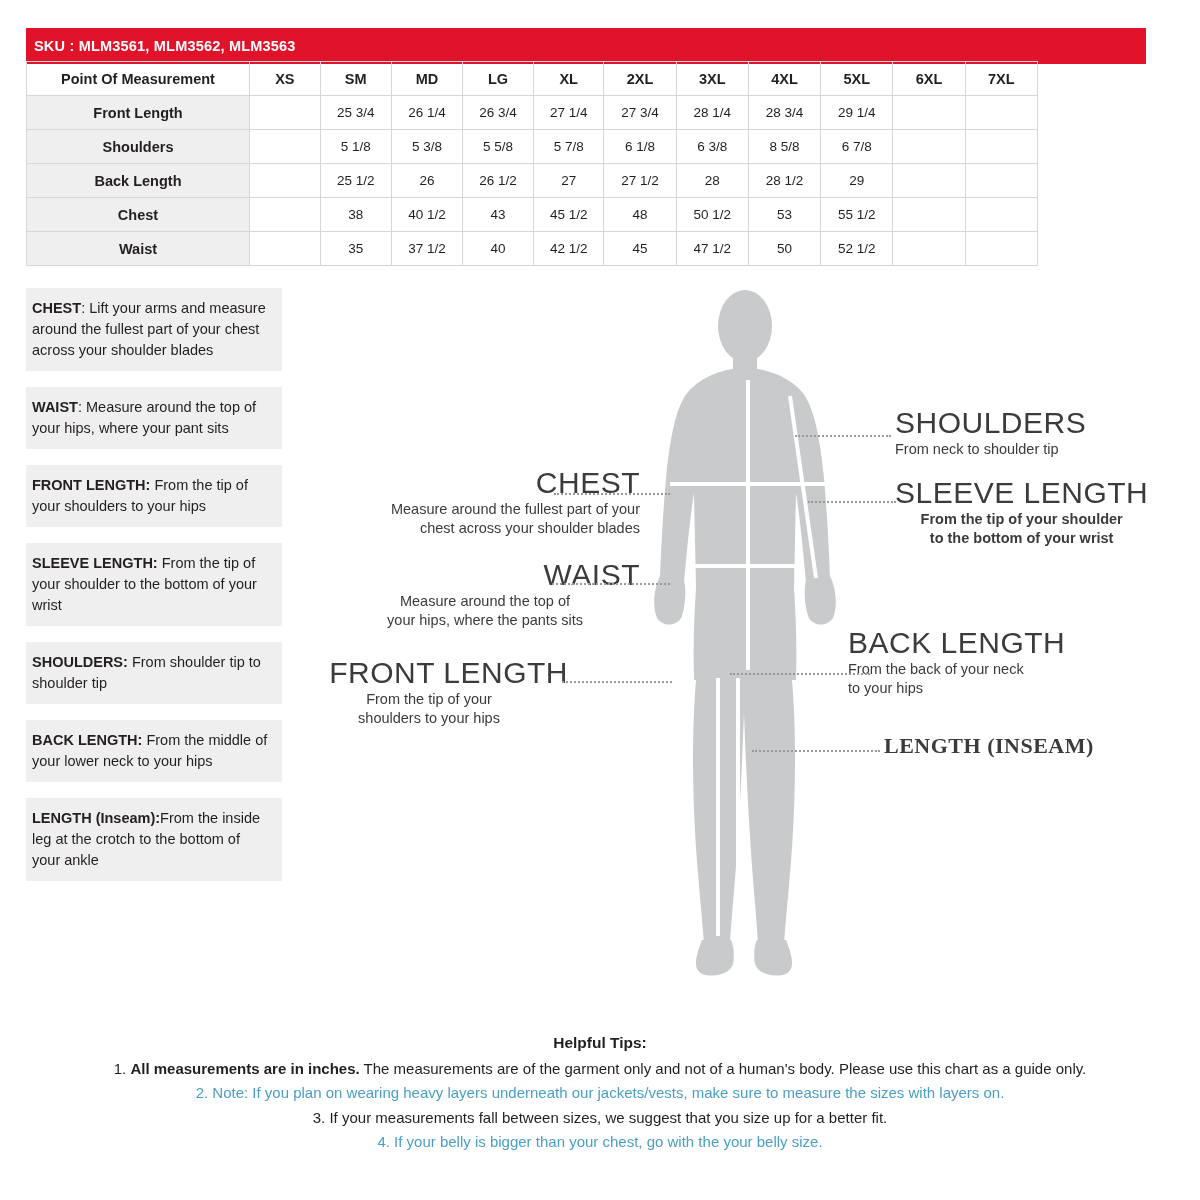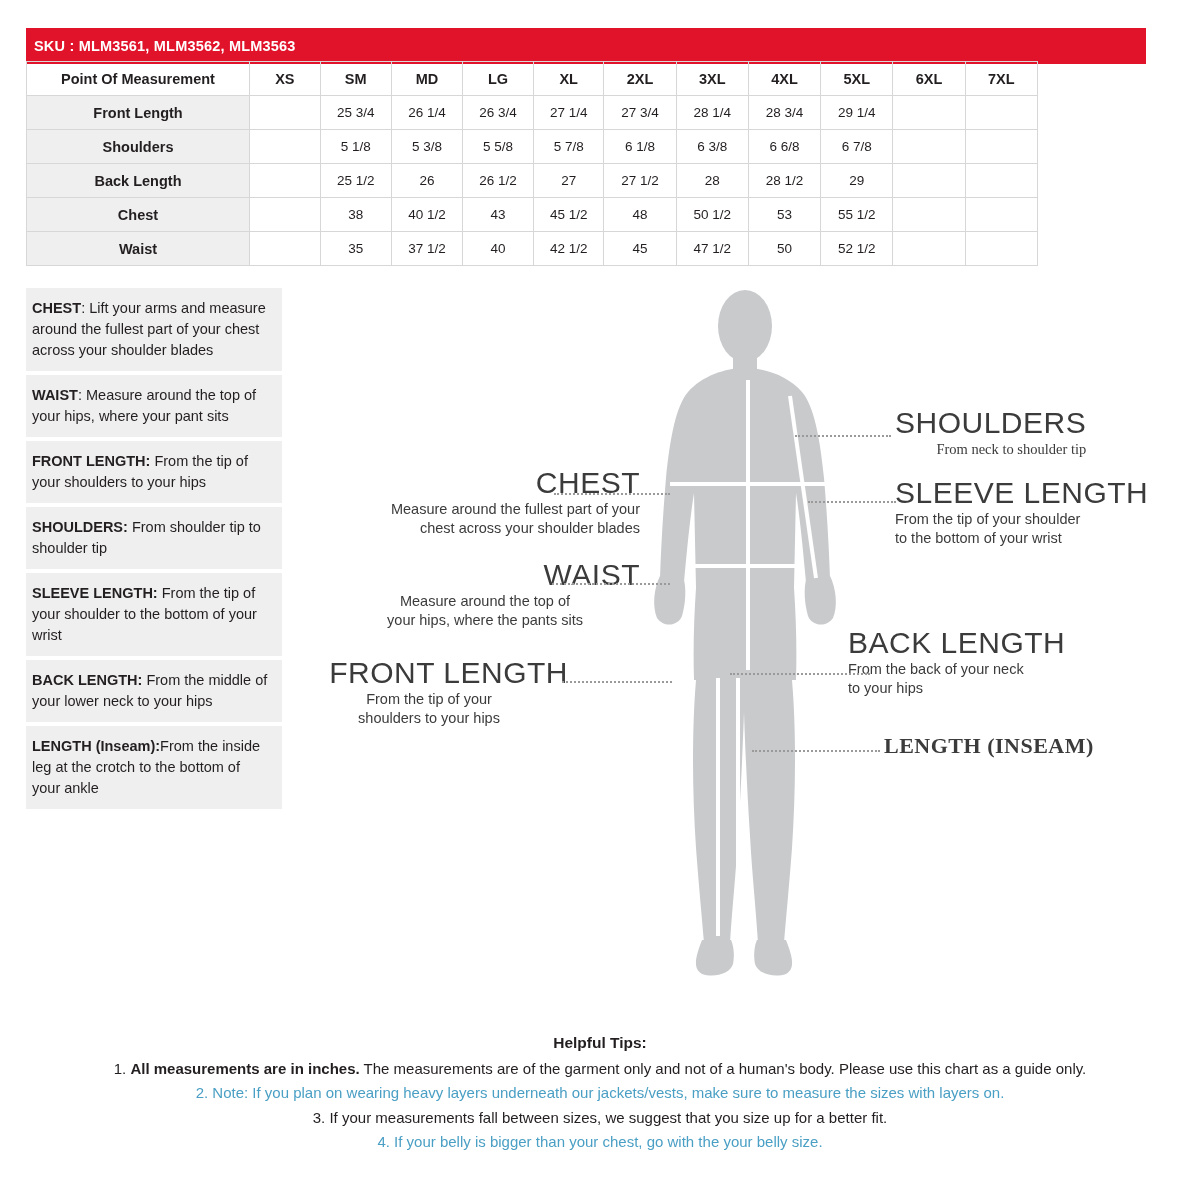--- a/index.html
+++ b/index.html
@@ -79,21 +79,21 @@
   
   .defs {
     position: absolute;
     left: 26px;
     top: 288px;
     width: 256px;
   }
   .def-box {
     background: #efefef;
     padding: 10px 10px 10px 6px;
-    margin-bottom: 4px;
+    margin-bottom: 16px;
     font-size: 14.5px;
     line-height: 1.45;
     color: #231f20;
   }
   .def-box b { font-weight: bold; }
 
   
   .figure-area {
     position: absolute;
     left: 290px;
@@ -197,21 +197,21 @@
       </tr>
       <tr>
         <td class="row-label">Shoulders</td>
         <td></td>
         <td>5 1/8</td>
         <td>5 3/8</td>
         <td>5 5/8</td>
         <td>5 7/8</td>
         <td>6 1/8</td>
         <td>6 3/8</td>
-        <td>6 6/8</td>
+        <td>8 5/8</td>
         <td>6 7/8</td>
         <td></td>
         <td></td>
       </tr>
       <tr class="alt">
         <td class="row-label">Back Length</td>
         <td></td>
         <td>25 1/2</td>
         <td>26</td>
         <td>26 1/2</td>
@@ -258,24 +258,24 @@
     <div class="def-box">
       <b>CHEST</b><span>: </span><span>Lift your arms  and measure around the fullest part of your chest across your shoulder blades</span>
     </div>
     <div class="def-box">
       <b>WAIST</b><span>:  </span><span>Measure around the top of your hips, where your pant sits</span>
     </div>
     <div class="def-box">
       <b>FRONT LENGTH:</b><span> </span><span>From the tip of your shoulders to your hips</span>
     </div>
     <div class="def-box">
+      <b>SLEEVE LENGTH:</b><span> </span><span>From the tip of your shoulder to the bottom of your wrist</span>
+    </div>
+    <div class="def-box">
       <b>SHOULDERS:</b><span> </span><span>From shoulder tip to shoulder tip</span>
-    </div>
-    <div class="def-box">
-      <b>SLEEVE LENGTH:</b><span> </span><span>From the tip of your shoulder to the bottom of your wrist</span>
     </div>
     <div class="def-box">
       <b>BACK LENGTH:</b><span> </span><span>From the middle of your lower neck to your hips</span>
     </div>
     <div class="def-box">
       <b>LENGTH (Inseam):</b><span></span><span>From the inside leg at the crotch to the bottom of your ankle</span>
     </div>
   </div>
 
   <div class="figure-area">
@@ -328,27 +328,27 @@
         <line x1="62" y1="278" x2="170" y2="278"></line>
         <line x1="118" y1="92" x2="118" y2="382"></line>
         <line x1="160" y1="108" x2="186" y2="290"></line>
         <line x1="88" y1="390" x2="88" y2="648"></line>
         <line x1="108" y1="390" x2="108" y2="648"></line>
       </g>
     </svg>
 
     <div class="anno right" style="left:605px; top:118px;">
       <div class="title">SHOULDERS</div>
-      <div class="sub" style="text-align:right;font-family:Liberation Serif, serif;">From neck to shoulder tip</div>
+      <div class="sub" style="text-align:left;">From neck to shoulder tip</div>
     </div>
     <div class="leader" style="left:505px; top:147px; width:96px;"></div>
 
     <div class="anno right" style="left:605px; top:188px;">
       <div class="title">SLEEVE LENGTH</div>
-      <div class="sub" style="white-space:pre-line;">From the tip of your shoulder
+      <div class="sub" style="text-align:center; white-space:pre-line;font-weight:bold;">From the tip of your shoulder
 to the bottom of your wrist</div>
     </div>
     <div class="leader" style="left:518px; top:213px; width:88px;"></div>
 
     <div class="anno right" style="left:558px; top:338px;">
       <div class="title">BACK LENGTH</div>
       <div class="sub" style="text-align:left; white-space:pre-line;">From the back of your neck
 to your hips</div>
     </div>
     <div class="leader" style="left:440px; top:385px; width:140px;"></div>

